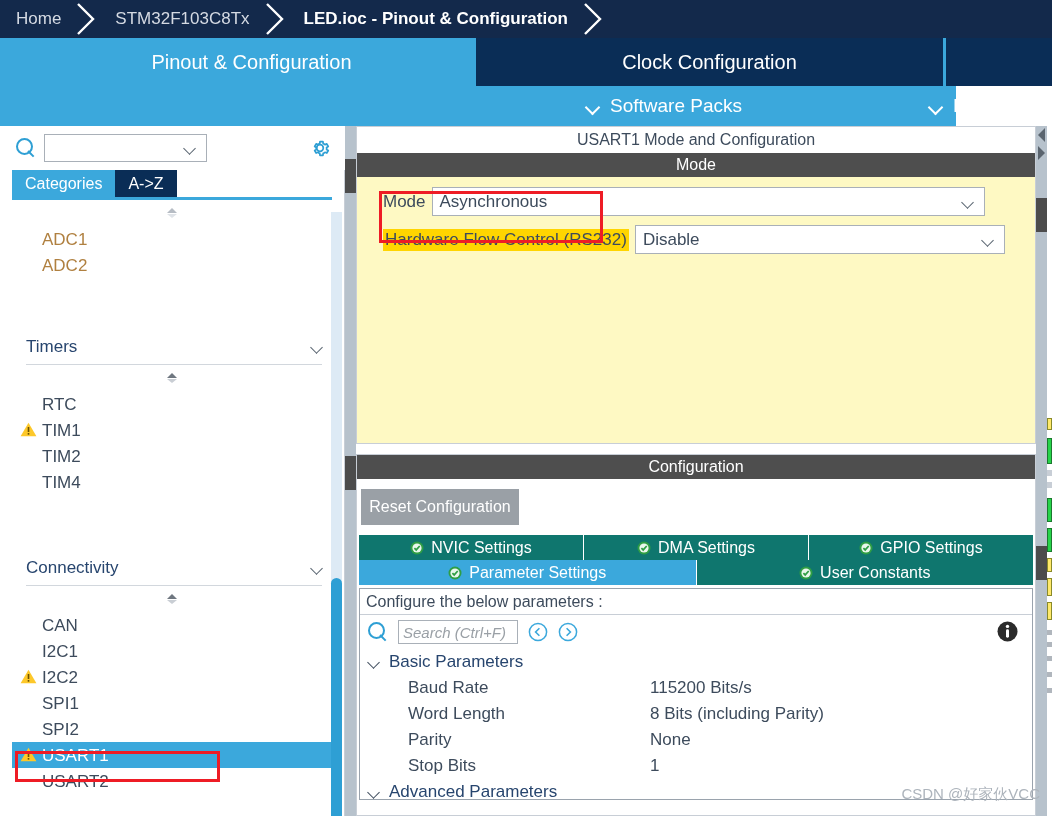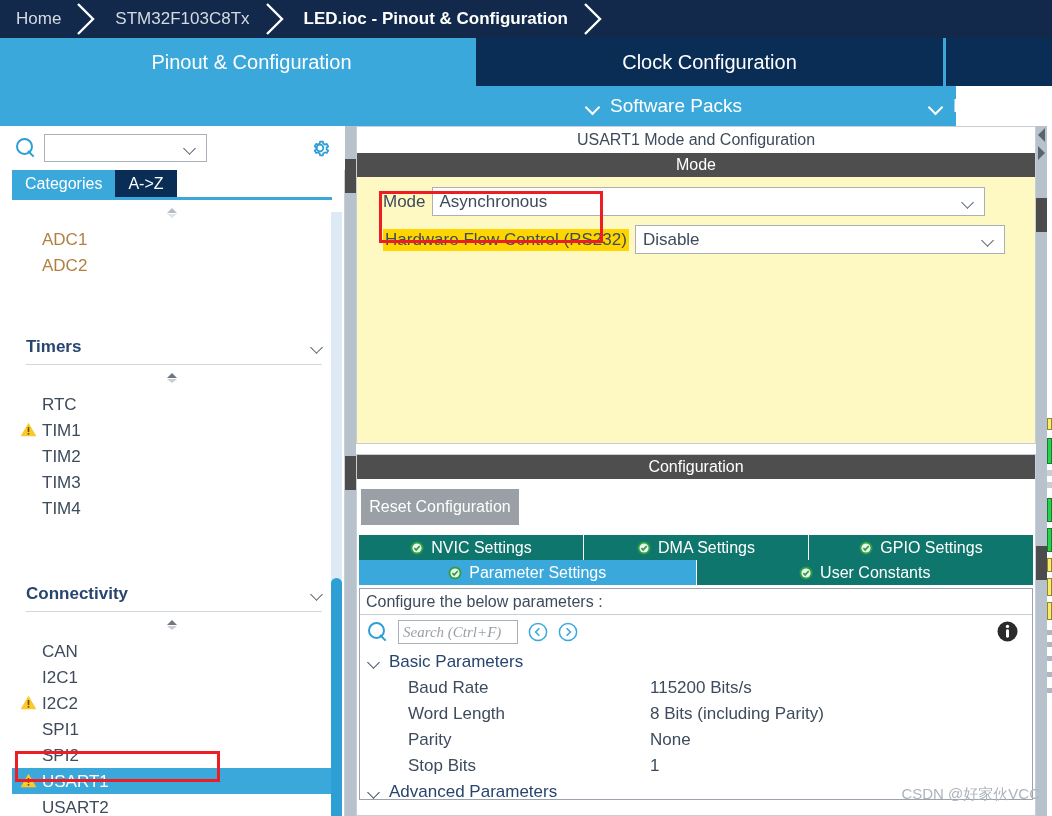--- a/index.html
+++ b/index.html
@@ -120,21 +120,21 @@
     position: absolute; left: 12px; top: 71px; width: 320px; height: 3px;
     background: #3ba8dc;
   }
 
   .treearea {
     position: absolute; left: 12px; top: 74px; width: 320px; height: 742px;
     background: #ffffff; overflow: hidden;
   }
   .grouphdr {
     position: relative; height: 34px; display: flex; align-items: center;
-    padding: 0 8px 0 14px; justify-content: space-between; font-weight: bold;
+    padding: 0 8px 0 14px; justify-content: space-between;
   }
   .grouphdr .gname { font-size: 17px; color: #27456e; }
   .group-rule {
     height: 1px; background: #d2d7dd; margin: 0 10px 0 14px;
   }
   .spinner {
     height: 26px; display: flex; align-items: center; justify-content: center;
   }
   .spinner svg { display: block; }
   .ipitem {
@@ -237,21 +237,21 @@
     display: flex; align-items: center; padding-left: 6px;
     font-size: 16px; color: #3d4b5c;
   }
   .paramtools {
     height: 34px; display: flex; align-items: center; padding-left: 6px;
     gap: 10px; position: relative;
   }
   .psearch {
     width: 120px; height: 24px; border: 1px solid #a9b0b8; background: #ffffff;
     display: flex; align-items: center; padding-left: 4px;
-    font-size: 15px; color: #9aa0a6; font-style: italic; font-family: Liberation Serif, serif;
+    font-size: 15px; color: #9aa0a6; font-style: italic;
   }
   .circbtn { width: 20px; height: 20px; flex: none; }
   .infoicon { position: absolute; right: 14px; top: 6px; width: 21px; height: 21px; }
 
   .pgroup {
     display: flex; align-items: center; gap: 8px;
     height: 26px; padding-left: 8px; font-size: 17px; color: #27456e;
   }
   .gchev { width: 13px; height: 8px; position: relative; flex: none; }
   .gchev::before {
@@ -399,23 +399,20 @@
           <svg width="17" height="15" viewBox="0 0 17 15">
               <path d="M8.5 0.8 L16.4 14.2 L0.6 14.2 Z" fill="#fdc82a"></path>
               <rect x="7.7" y="5" width="1.6" height="5" fill="#6b5200"></rect>
               <rect x="7.7" y="11" width="1.6" height="1.7" fill="#6b5200"></rect>
             </svg>
         </span>
         <span class="lbl">TIM1</span>
       </div>
       <div class="ipitem">
         <span class="lbl">TIM2</span>
-      </div>
-      <div class="ipitem">
-        <span class="lbl">TIM3</span>
       </div>
       <div class="ipitem">
         <span class="lbl">TIM4</span>
       </div>
       <div style="height:56px"></div>
 
       <div class="grouphdr">
         <span class="gname">Connectivity</span>
         <span class="dchev"></span>
       </div>

